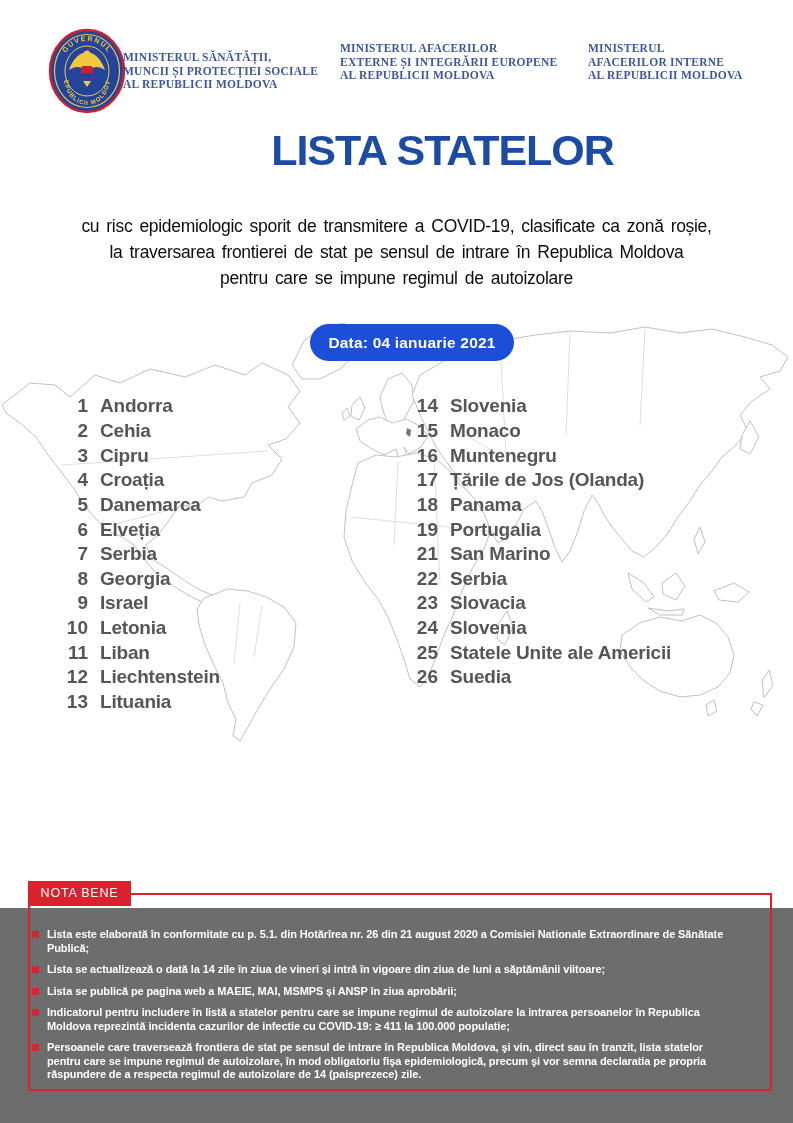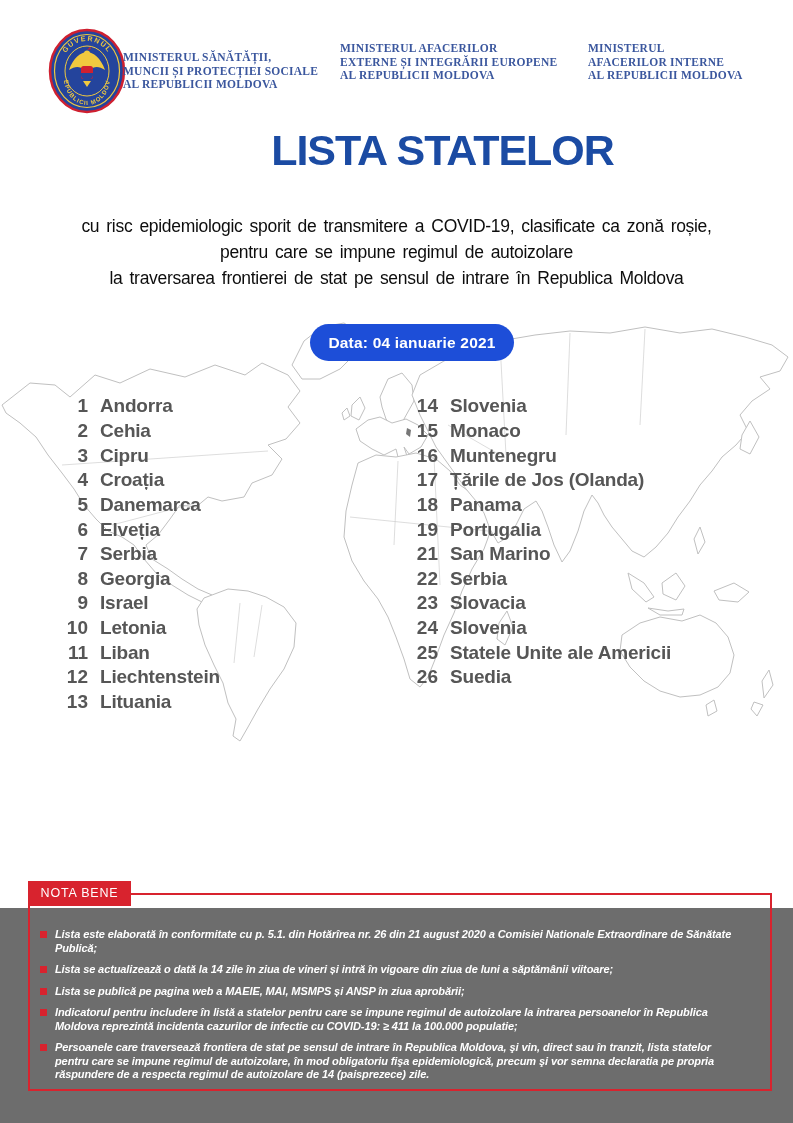--- a/index.html
+++ b/index.html
@@ -41,21 +41,21 @@
                color:#565656;font-size:19px;font-weight:bold;}
   .country-name{color:#565656;font-size:19px;font-weight:bold;letter-spacing:-.2px;white-space:nowrap;}
 
   
   .gray-panel{position:absolute;left:0;top:908px;width:793px;height:215px;background:#6d6d6d;z-index:1;}
   .nb-frame{position:absolute;left:28px;top:893px;width:744px;height:198px;
             border:2px solid #d8232e;box-sizing:border-box;z-index:2;}
   .nb-label{position:absolute;left:28px;top:881px;width:103px;height:25px;background:#d8232e;
             color:#ffffff;font-size:12.5px;font-weight:normal;text-align:center;line-height:25px;
             letter-spacing:.8px;z-index:3;}
-  .bullets{position:absolute;left:40px;top:928px;width:706px;z-index:3;font-style:italic;}
+  .bullets{position:absolute;left:32px;top:928px;width:706px;z-index:3;}
   .bullet-row{display:flex;margin-bottom:8px;}
   .bullet-sq{flex:0 0 7px;width:7px;height:7px;background:#d8232e;margin:3px 8px 0 0;}
   .bullet-text{color:#ffffff;font-size:11px;font-weight:bold;line-height:13.5px;letter-spacing:-.1px;}
 </style>
 </head>
 <body>
 
 <div class="page">
 
   <div class="logo">
@@ -96,22 +96,22 @@
   </div>
   <div class="ministry ministry-3">
     <div>MINISTERUL</div>
     <div>AFACERILOR INTERNE</div>
     <div>AL REPUBLICII MOLDOVA</div>
   </div>
 
   <div class="doc-title">LISTA STATELOR</div>
   <div class="doc-subtitle">
     <div>cu risc epidemiologic sporit de transmitere a COVID-19, clasificate ca zonă roșie,</div>
+    <div>la traversarea frontierei de stat pe sensul de intrare în Republica Moldova</div>
     <div>pentru care se impune regimul de autoizolare</div>
-    <div>la traversarea frontierei de stat pe sensul de intrare în Republica Moldova</div>
   </div>
 
   <div class="map-wrap">
     <svg width="793" height="445" viewBox="0 0 793 445">
 
       <path class="map-land" d="M2,100 L30,78 55,80 70,92 95,70 120,78 150,64 185,72 215,60 245,70 262,58 288,70 300,86 288,102 300,118 286,134 268,140 282,154 272,170 252,178 244,192 222,196 208,192 196,202 180,200 170,214 158,230 146,240 152,254 168,264 182,274 198,284 212,290 216,300 204,298 188,290 172,280 156,268 144,254 134,240 122,232 108,226 96,214 84,200 74,184 62,168 48,150 36,132 20,118 6,108 Z"></path>
 
       <path class="map-land" d="M212,290 L228,284 248,286 266,292 284,302 296,318 294,342 284,364 270,384 258,404 248,422 240,436 233,431 236,414 228,398 223,378 214,360 205,340 199,320 197,304 204,293 Z"></path>
 
       <path class="map-land" d="M292,60 L304,36 322,22 344,18 362,30 356,48 340,64 320,74 302,74 Z"></path>

